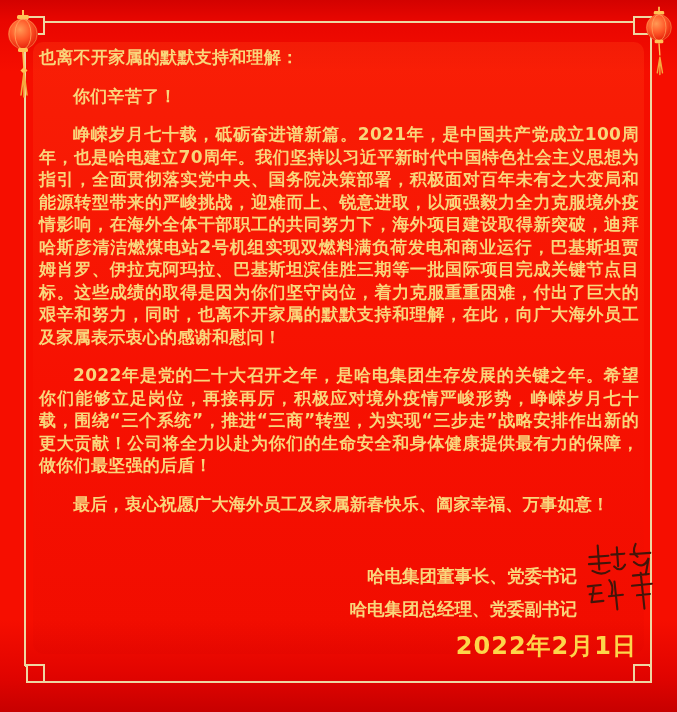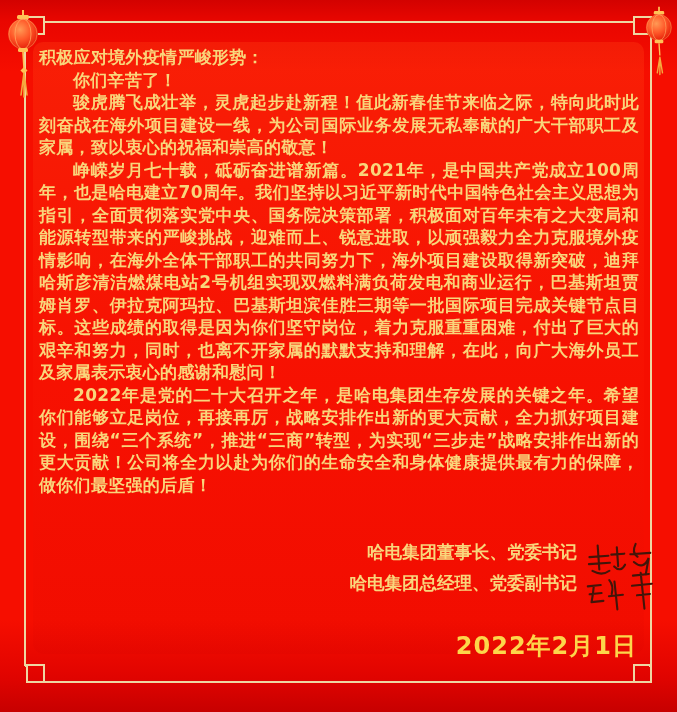--- a/index.html
+++ b/index.html
@@ -22,23 +22,23 @@
   .letter-body{
     position:absolute;left:39px;top:46px;width:600px;
     color:#f9d67b;font-size:17px;line-height:22.5px;font-weight:700;
     letter-spacing:0.3px;
   }
   .letter-body p{
     margin:0;padding:0;
     text-align:justify;
     text-justify:inter-ideograph;
   }
-  .letter-body p.indent{text-indent:2em;}
+  .letter-body p.indent{text-indent:2em;margin-top:16px;}
   .sig-row{
-    position:absolute;display:flex;align-items:flex-start;gap:8px;
+    position:absolute;display:flex;align-items:flex-end;gap:8px;
     color:#f9d67b;font-size:17.5px;font-weight:700;white-space:nowrap;
   }
   .sig-row-1{top:540px;right:22px;}
   .sig-row-2{top:571px;right:20px;}
   .sig-ink{flex:0 0 auto;}
   .date-line{
     position:absolute;top:630px;right:40px;
     color:#fdd64a;font-size:24px;font-weight:700;letter-spacing:1px;
   }
 </style>
@@ -97,25 +97,25 @@
     <rect x="14" y="7" width="12" height="4" rx="1.5" fill="#ffc257"></rect>
     <ellipse cx="20" cy="26" rx="15" ry="15" fill="url(#lb2)"></ellipse>
     <ellipse cx="20" cy="26" rx="8" ry="15" fill="none" stroke="#ffb066" stroke-width="1" opacity="0.7"></ellipse>
     <ellipse cx="20" cy="26" rx="14" ry="15" fill="none" stroke="#ffb066" stroke-width="1" opacity="0.45"></ellipse>
     <rect x="15" y="40" width="10" height="4" rx="1.5" fill="#ffc257"></rect>
     <line x1="20" y1="44" x2="21" y2="58" stroke="#ffc257" stroke-width="1.6"></line>
     <path d="M21,60 l-3,18 M21,60 l0,20 M21,60 l3,18" stroke="#f5a93e" stroke-width="1.6" fill="none" stroke-linecap="round"></path>
   </svg>
 
   <div class="letter-body">
-    <p>积极应对境外疫情严峻形势：</p>
+    <p>也离不开家属的默默支持和理解：</p>
     <p class="indent">你们辛苦了！</p>
-    <p class="indent">骏虎腾飞成壮举，灵虎起步赴新程！值此新春佳节来临之际，特向此时此刻奋战在海外项目建设一线，为公司国际业务发展无私奉献的广大干部职工及家属，致以衷心的祝福和崇高的敬意！</p>
     <p class="indent">峥嵘岁月七十载，砥砺奋进谱新篇。2021年，是中国共产党成立100周年，也是哈电建立70周年。我们坚持以习近平新时代中国特色社会主义思想为指引，全面贯彻落实党中央、国务院决策部署，积极面对百年未有之大变局和能源转型带来的严峻挑战，迎难而上、锐意进取，以顽强毅力全力克服境外疫情影响，在海外全体干部职工的共同努力下，海外项目建设取得新突破，迪拜哈斯彦清洁燃煤电站2号机组实现双燃料满负荷发电和商业运行，巴基斯坦贾姆肖罗、伊拉克阿玛拉、巴基斯坦滨佳胜三期等一批国际项目完成关键节点目标。这些成绩的取得是因为你们坚守岗位，着力克服重重困难，付出了巨大的艰辛和努力，同时，也离不开家属的默默支持和理解，在此，向广大海外员工及家属表示衷心的感谢和慰问！</p>
-    <p class="indent">2022年是党的二十大召开之年，是哈电集团生存发展的关键之年。希望你们能够立足岗位，再接再厉，战略安排作出新的更大贡献，全力抓好项目建设，围绕“三个系统”，推进“三商”转型，为实现“三步走”战略安排作出新的更大贡献！公司将全力以赴为你们的生命安全和身体健康提供最有力的保障，做你们最坚强的后盾！</p>
+    <p class="indent">2022年是党的二十大召开之年，是哈电集团生存发展的关键之年。希望你们能够立足岗位，再接再厉，积极应对境外疫情严峻形势，峥嵘岁月七十载，围绕“三个系统”，推进“三商”转型，为实现“三步走”战略安排作出新的更大贡献！公司将全力以赴为你们的生命安全和身体健康提供最有力的保障，做你们最坚强的后盾！</p>
+    <p class="indent">最后，衷心祝愿广大海外员工及家属新春快乐、阖家幸福、万事如意！</p>
   </div>
 
   <div class="sig-row sig-row-1">
     <span>哈电集团董事长、党委书记</span>
     <svg class="sig-ink" width="70" height="48" viewBox="0 0 70 48">
       <g stroke="#421509" stroke-width="2.1" fill="none" stroke-linecap="round" transform="rotate(-4 35 24)">
         <path d="M5,15 h19 M14,4 v24 M4,22 h21 M7,29 q9,6 17,1"></path>
         <path d="M33,7 v19 M27,14 h13 M29,26 q6,7 11,-1"></path>
         <path d="M52,5 q-5,9 1,13 M46,15 h20 M49,23 q9,9 15,-3 l-4,16"></path>
       </g>

